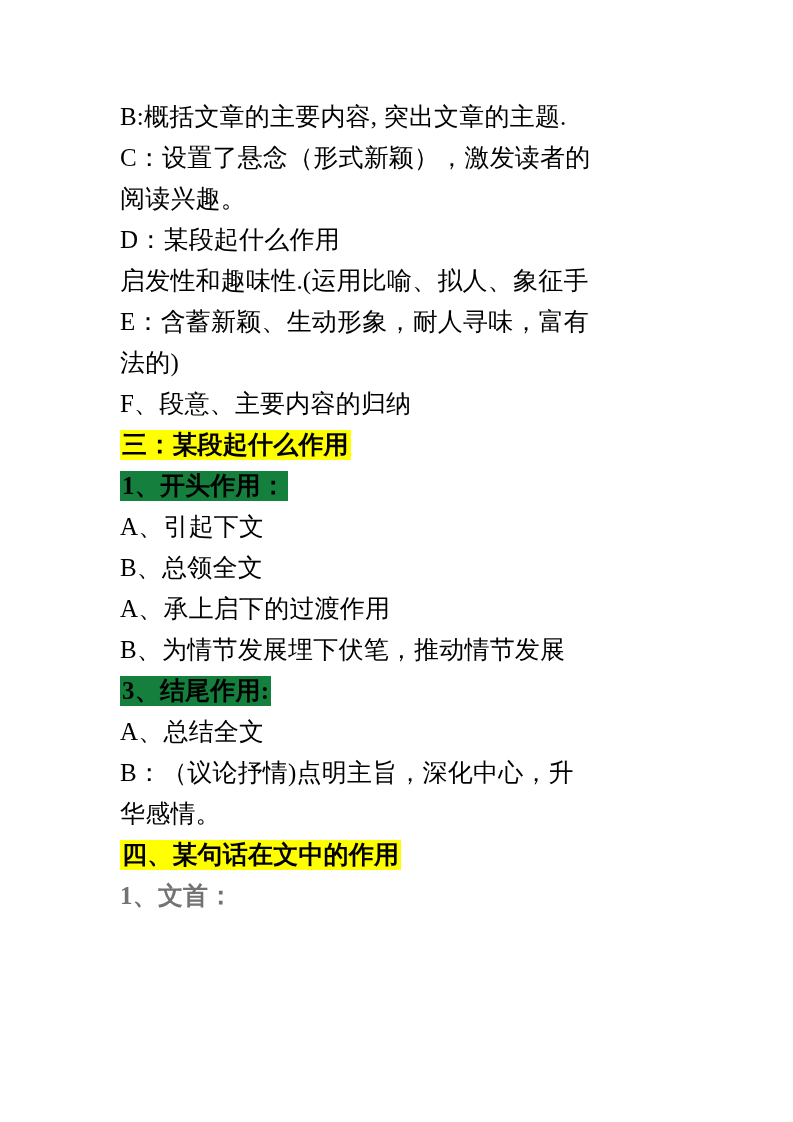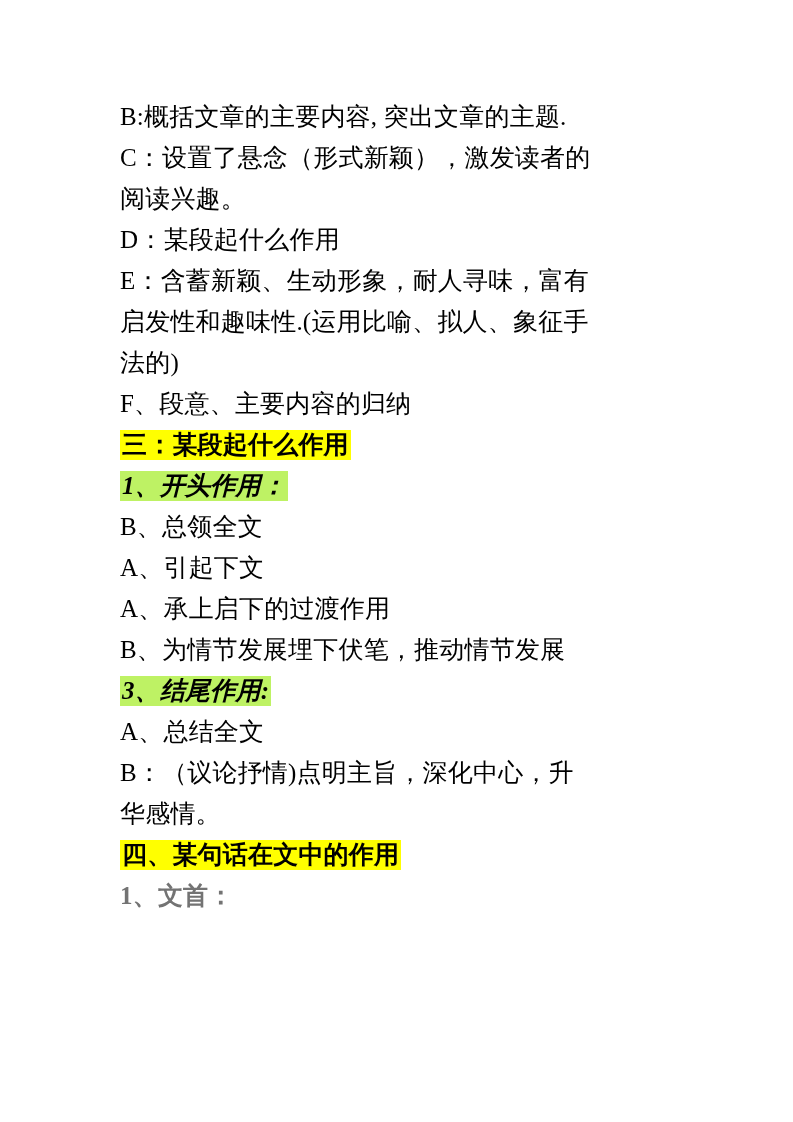--- a/index.html
+++ b/index.html
@@ -29,48 +29,47 @@
     letter-spacing: 0.2px;
   }
   .line .hl {
     display: inline;
     padding: 1px 2px 2px 2px;
   }
   .hl-yellow {
     background: #ffff00;
   }
   .hl-green {
-    background: #bef264;
-    font-style: italic;
+    background: #15803d;
   }
   .bold {
     font-weight: bold;
   }
   .blue {
     color: #737373;
     font-weight: bold;
   }
 </style>
 </head>
 <body>
 
 <div class="page">
   <div id="doc-body">
       <div class="line"><span>B:概括文章的主要内容, 突出文章的主题.</span></div>
       <div class="line"><span>C：设置了悬念（形式新颖），激发读者的</span></div>
       <div class="line"><span>阅读兴趣。</span></div>
       <div class="line"><span>D：某段起什么作用</span></div>
+      <div class="line"><span>启发性和趣味性.(运用比喻、拟人、象征手</span></div>
       <div class="line"><span>E：含蓄新颖、生动形象，耐人寻味，富有</span></div>
-      <div class="line"><span>启发性和趣味性.(运用比喻、拟人、象征手</span></div>
       <div class="line"><span>法的)</span></div>
       <div class="line"><span>F、段意、主要内容的归纳</span></div>
       <div class="line"><span class="hl hl-yellow bold">三：某段起什么作用</span></div>
       <div class="line"><span class="hl hl-green bold">1、开头作用：</span></div>
+      <div class="line"><span>A、引起下文</span></div>
       <div class="line"><span>B、总领全文</span></div>
-      <div class="line"><span>A、引起下文</span></div>
       <div class="line"><span>A、承上启下的过渡作用</span></div>
       <div class="line"><span>B、为情节发展埋下伏笔，推动情节发展</span></div>
       <div class="line"><span class="hl hl-green bold">3、结尾作用:</span></div>
       <div class="line"><span>A、总结全文</span></div>
       <div class="line"><span>B：（议论抒情)点明主旨，深化中心，升</span></div>
       <div class="line"><span>华感情。</span></div>
       <div class="line"><span class="hl hl-yellow bold">四、某句话在文中的作用</span></div>
       <div class="line"><span class="blue">1、文首：</span></div>
     </div>
 </div>

